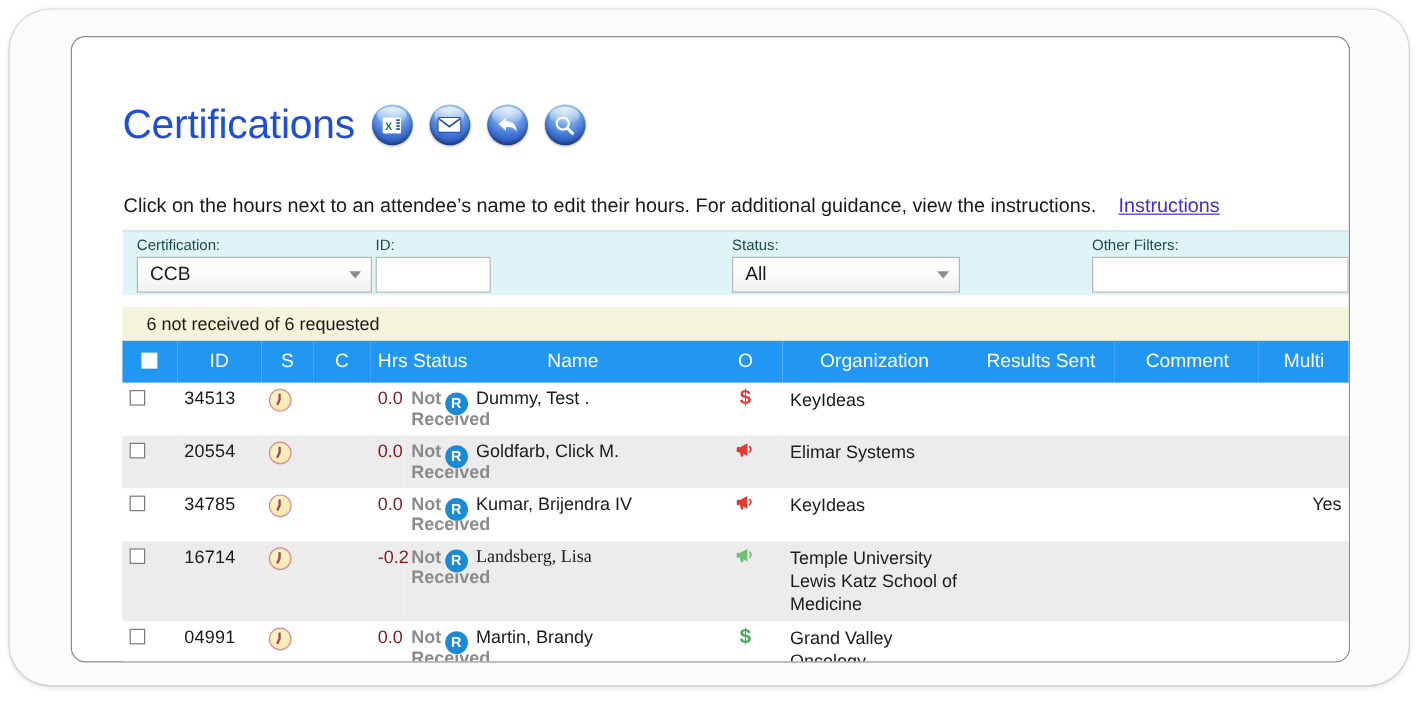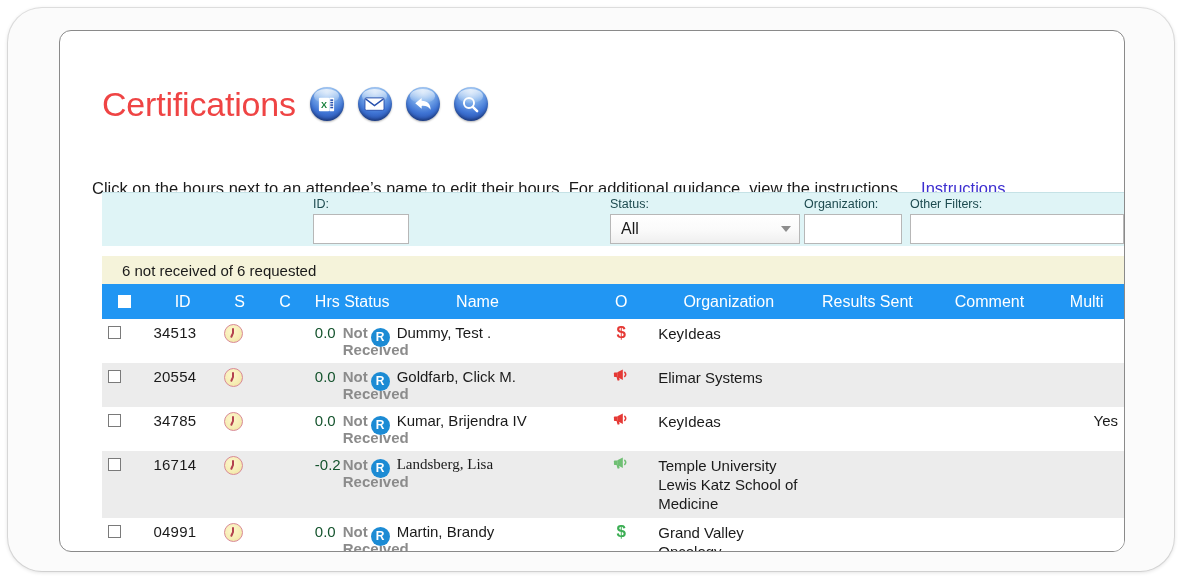--- a/index.html
+++ b/index.html
@@ -41,21 +41,21 @@
   .page-head {
     position: absolute;
     left: 42px;
     top: 56px;
     display: flex;
     align-items: center;
     gap: 14px;
   }
   .page-title {
     font-size: 34px;
-    color: #ef4444;
+    color: #1d4ed8;
     letter-spacing: -0.2px;
     line-height: 1;
     font-weight: 400;
   }
   .tool-btn {
     width: 34px;
     height: 34px;
     border-radius: 50%;
     position: relative;
     background:
@@ -76,26 +76,25 @@
     height: 42%;
     border-radius: 50% 50% 45% 45%;
     background: linear-gradient(to bottom, rgba(255,255,255,0.70), rgba(255,255,255,0.05));
     pointer-events: none;
   }
   .tool-btn svg { position: relative; z-index: 2; display:block; }
 
   
   .instruct-line {
     position: absolute;
-    left: 32px;
+    left: 43px;
     top: 132px;
     font-size: 16.5px;
     color: #1a1a1a;
     white-space: nowrap;
-    margin-top: 16px;
   }
   .instruct-link {
     color: #3d2fd0;
     text-decoration: underline;
     margin-left: 14px;
     cursor: pointer;
   }
 
   
   .filter-bar {
@@ -212,21 +211,21 @@
     border: 1px solid #7a7a7a;
     background: #ffffff;
     display: inline-block;
     box-sizing: border-box;
     cursor: pointer;
     vertical-align: -1px;
   }
   th .chkbox { border-color: #ffffff; }
 
   .cell-id { letter-spacing: 0.2px; }
-  .hrs-val { font-size: 15px; color: #14532d; }
+  .hrs-val { font-size: 15px; color: #7f1d1d; }
   .status-txt { color: #8b8b8b; font-size: 15px; }
 
   
   .clock {
     width: 19px; height: 19px;
     border-radius: 50%;
     background: radial-gradient(circle at 42% 36%, #fdf7cc 0%, #f6edb4 58%, #ecdf9a 100%);
     border: 1.6px solid #d98a96;
     position: relative;
     display: inline-block;
@@ -303,39 +302,42 @@
       </div>
     </div>
 
     <div class="instruct-line">
       <span>Click on the hours next to an attendee’s name to edit their hours. For additional guidance, view the instructions.</span>
       <span class="instruct-link">Instructions</span>
     </div>
 
     <div class="filter-bar">
 
+      <div class="filter-field" style="left:12px; width:196px;">
+        <span class="filter-label">Certification:</span>
+        <div class="f-select">
+          <span>CCB</span>
+          <span class="caret"></span>
+        </div>
+      </div>
 
       <div class="filter-field" style="left:211px; width:96px;">
         <span class="filter-label">ID:</span>
         <input class="f-input" type="text" value="" style="">
       </div>
 
 
       <div class="filter-field" style="left:508px; width:190px;">
         <span class="filter-label">Status:</span>
         <div class="f-select">
           <span>All</span>
           <span class="caret"></span>
         </div>
       </div>
 
-      <div class="filter-field" style="left:702px; width:98px;">
-        <span class="filter-label">Organization:</span>
-        <input class="f-input" type="text" value="" style="">
-      </div>
 
       <div class="filter-field" style="left:808px; width:214px;">
         <span class="filter-label">Other Filters:</span>
         <input class="f-input" type="text" value="" style="">
       </div>
     </div>
 
     <div class="status-strip">
       <span>6 not received of 6 requested</span>
     </div>

